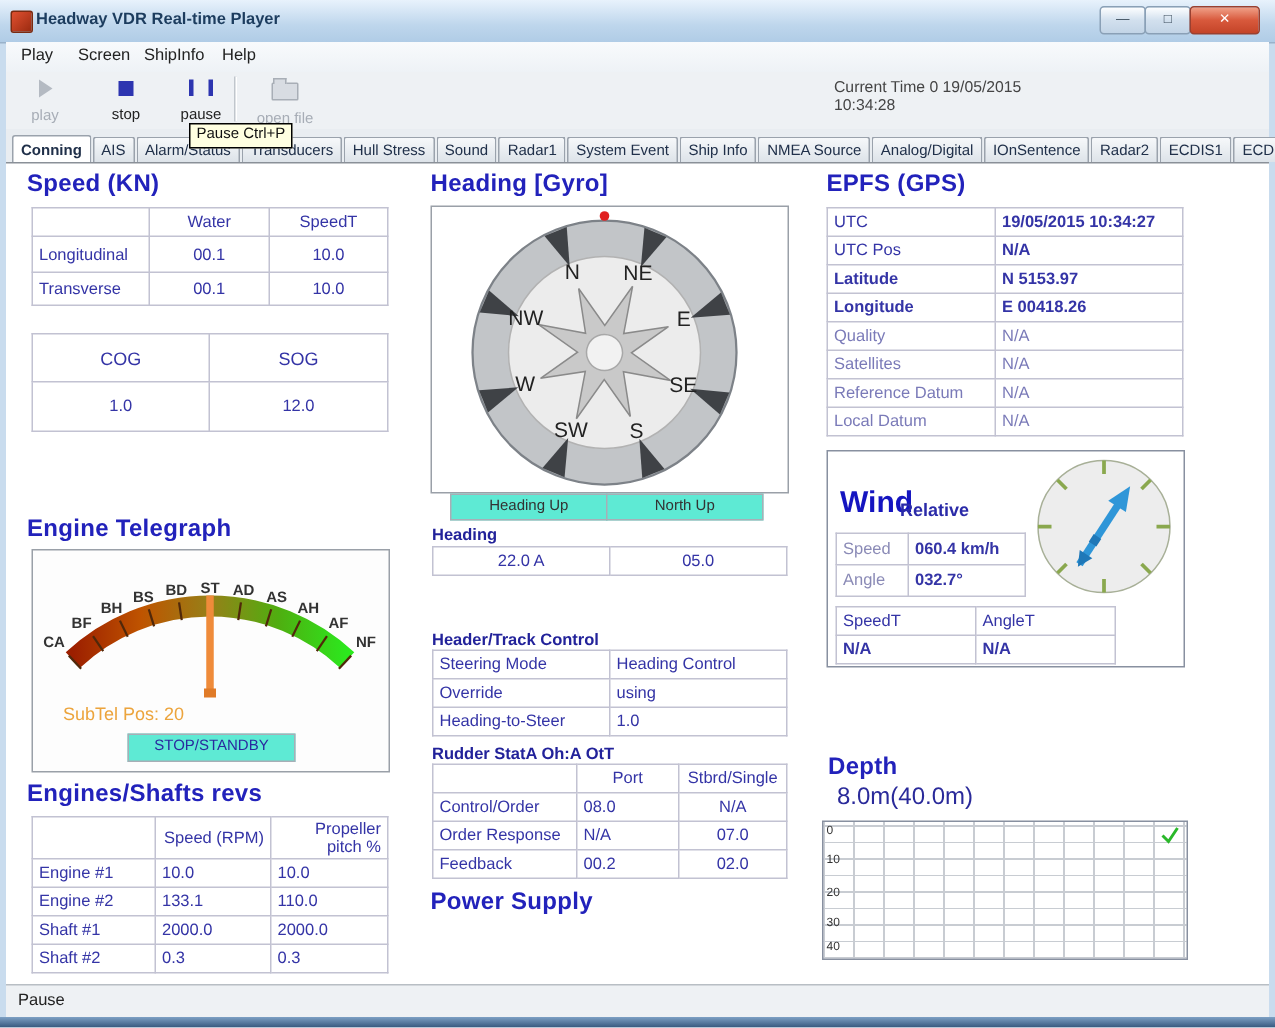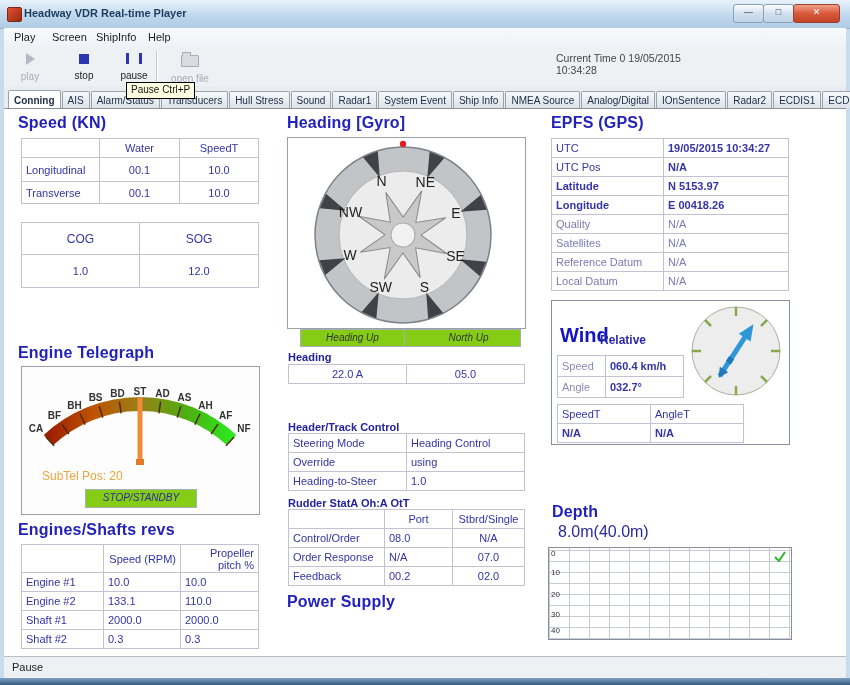--- a/index.html
+++ b/index.html
@@ -41,21 +41,21 @@
   #client{left:4px;top:108px;width:842px;height:548px;background:#fff;border-top:1px solid #8a9098;}
   .ptitle{position:absolute;font-size:16px;font-weight:600;color:#2222bb;letter-spacing:0.2px;}
   .stitle{position:absolute;font-size:11px;font-weight:bold;color:#22229a;}
   table.grid{position:absolute;border-collapse:collapse;table-layout:fixed;background:#fff;font-size:11px;color:#3434a6;border:1px solid #8890a0;}
   .grid td{border:1px solid #c2c2d2;padding:1px 4px;height:16px;white-space:nowrap;overflow:hidden;}
   .grid td.c{text-align:center;}
   .grid td.wrap{white-space:normal;line-height:12px;text-align:right;}
   .grid td.b{font-weight:bold;}
   .grid td.dim{color:#7a7ab8;}
   .panelbox{position:absolute;border:1px solid #9aa0a8;background:#fdfdfd;}
-  .flatbtn{position:absolute;background:#84cc16;border:1px solid #a8aeb6;font-size:10px;color:#333;text-align:center;line-height:15px;font-style:italic;}
+  .flatbtn{position:absolute;background:#5eead4;border:1px solid #a8aeb6;font-size:10px;color:#333;text-align:center;line-height:15px;}
   
   #power-box{left:287px;top:616px;width:237px;height:26px;border:1px solid #8890a0;display:flex;align-items:center;}
   .pw{display:flex;align-items:center;font-size:11px;color:#3434a6;margin-left:12px;}
   .pill{width:36px;height:13px;border:1px solid #6a7078;border-radius:7px;margin-left:3px;}
   .pill[data-state="on"]{background:radial-gradient(circle at 50% 35%,#8dff66,#2fd41c);}
   .pill[data-state="off"]{background:linear-gradient(#e2e2e2,#b8b8b8);}
   
   #depth-grid{left:548px;top:547px;width:242px;height:91px;border:1px solid #8890a0;background-image:repeating-linear-gradient(0deg,#c8ccd2 0 1px,transparent 1px 11px),repeating-linear-gradient(90deg,#c8ccd2 0 1px,transparent 1px 20px);}
   .daxis{position:absolute;font-size:8px;color:#333;left:2px;}
   
@@ -320,21 +320,21 @@
       <text x="167.5" y="123.3">SE</text>
       <text x="136.4" y="153.8">S</text>
       <text x="92.7" y="153.5">SW</text>
       <text x="62.1" y="122.4">W</text>
       <text x="62.5" y="78.7">NW</text>
     </g>
     <circle cx="115" cy="6" r="3.2" fill="#e02020"></circle>
   </svg>
 </div>
 <div class="flatbtn" style="left:300px;top:329px;width:103px;height:16px;">Heading Up</div>
-<div class="flatbtn" style="left:404px;top:329px;width:103px;height:16px;padding-left:12px;">North Up</div>
+<div class="flatbtn" style="left:404px;top:329px;width:103px;height:16px;">North Up</div>
 
 <div class="stitle" style="left:288px;top:351px;">Heading</div>
 <table class="grid" style="left:288px;top:364px;width:236px;">
   <colgroup>
       <col style="width:118px">
       <col style="width:118px">
     </colgroup>
   <tbody>
   <tr>
         <td class="c">22.0 A</td>

